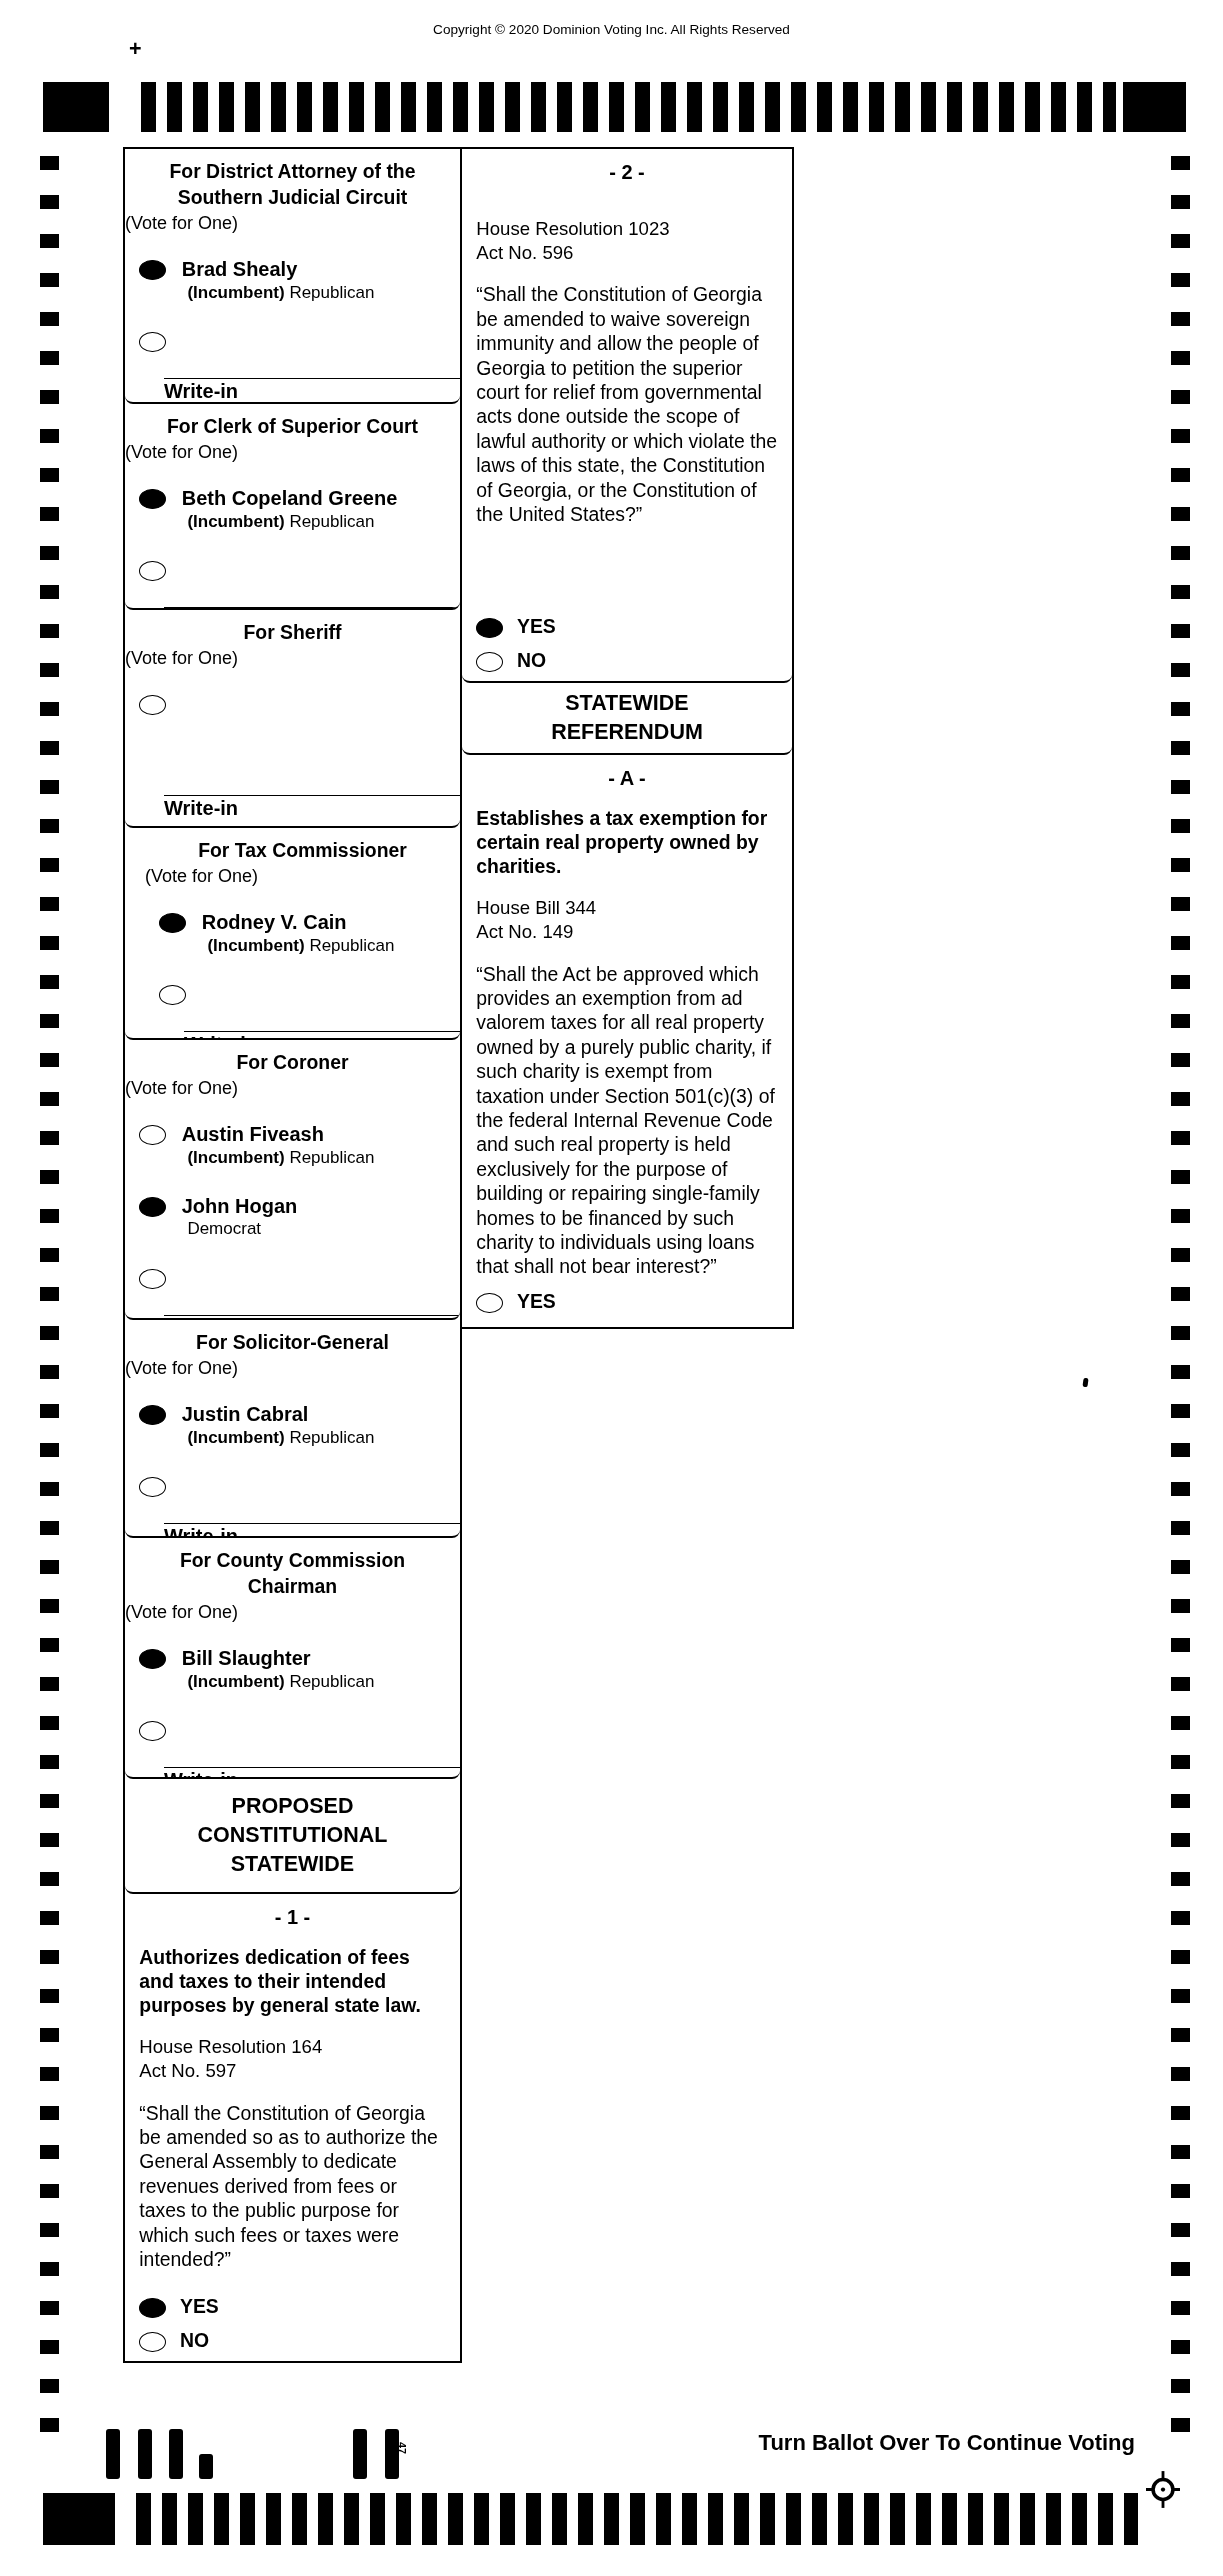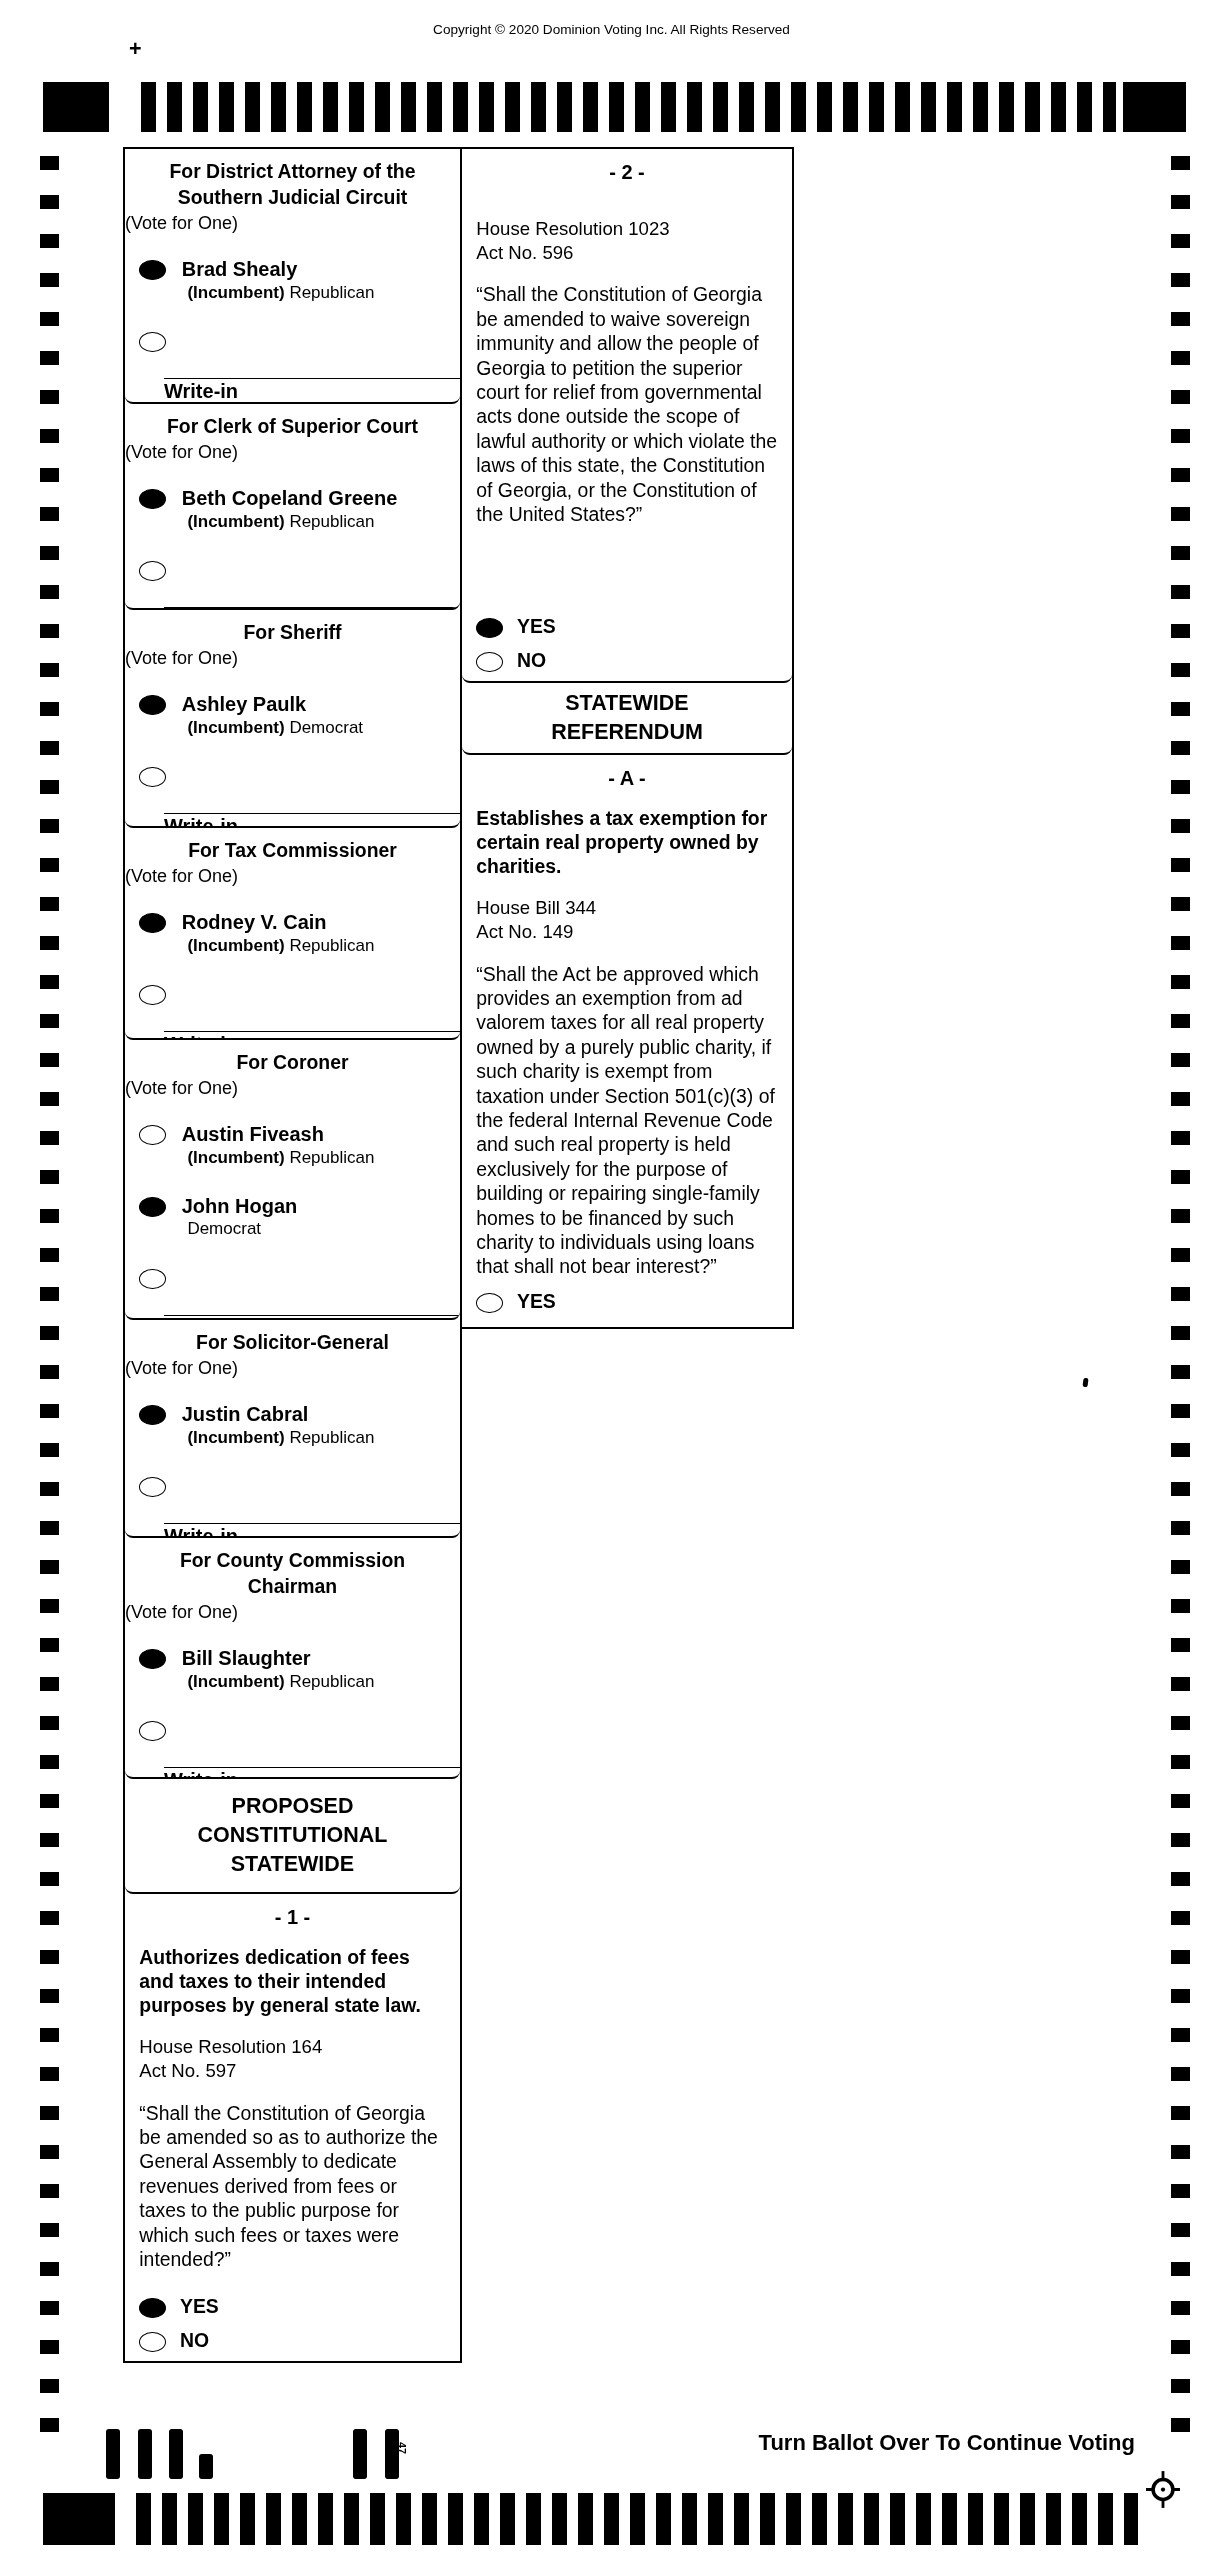--- a/index.html
+++ b/index.html
@@ -103,36 +103,29 @@
     <div class="writein">
       <div class="wlabel">Write-in</div>
     </div>
   </section>
 
   <section class="box" style="height:218px;">
     <div class="ctitle">For Sheriff</div>
     <div class="vfo">(Vote for One)</div>
     <div class="cands">
       <div class="cand">
-        <span class="bubble filled"></span>
-        <div>
-          <div class="cname">Ashley Paulk</div>
-          <div class="cparty"><b>(Incumbent)</b> <span>Democrat</span></div>
-        </div>
-      </div>
-      <div class="cand">
-        <span class="bubble"></span>
-      </div>
-    </div>
-    <div class="writein">
-      <div class="wlabel">Write-in</div>
-    </div>
-  </section>
-
-  <section class="box" style="height:212px;">
+        <span class="bubble"></span>
+      </div>
+    </div>
+    <div class="writein">
+      <div class="wlabel">Write-in</div>
+    </div>
+  </section>
+
+  <section class="box" style="height:212px;padding-left:20px;">
     <div class="ctitle">For Tax Commissioner</div>
     <div class="vfo">(Vote for One)</div>
     <div class="cands">
       <div class="cand">
         <span class="bubble filled"></span>
         <div>
           <div class="cname">Rodney V. Cain</div>
           <div class="cparty"><b>(Incumbent)</b> <span>Republican</span></div>
         </div>
       </div>

